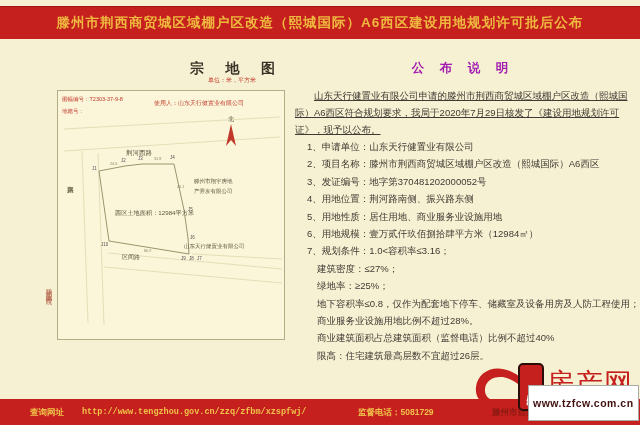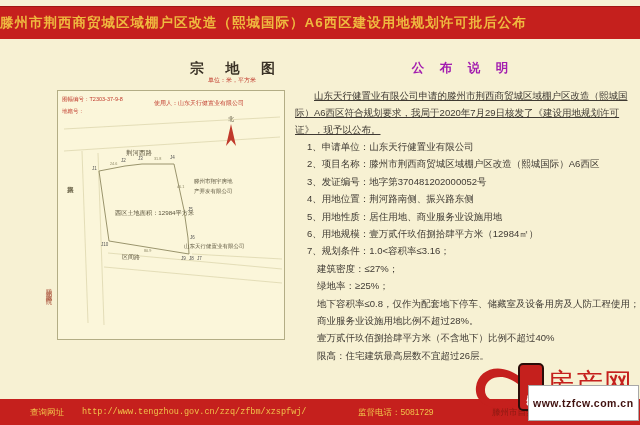--- a/index.html
+++ b/index.html
@@ -1,40 +1,40 @@
 <!DOCTYPE html>
 <html><head>
 <meta charset="utf-8">
 <style>
   html,body{margin:0;padding:0;}
   body{width:640px;height:425px;position:relative;overflow:hidden;
        background:#f7f1d3;font-family:"Liberation Sans",sans-serif;}
   
   .header-band{position:absolute;top:6px;left:0;right:0;height:33px;background:#c5201d;
-               display:flex;align-items:center;justify-content:flex-start;box-shadow:0 1px 0 #a01613 inset;}
+               display:flex;align-items:center;justify-content:center;box-shadow:0 1px 0 #a01613 inset;}
   .header-title{color:#efb93f;font-size:13.5px;font-weight:bold;letter-spacing:1px;}
   
   .map-title{position:absolute;left:57px;top:60px;width:227px;text-align:right;
              font-family:"Liberation Serif",serif;font-size:14px;font-weight:bold;
              color:#3a3226;letter-spacing:9px;}
   .map-unit{position:absolute;left:208px;top:76px;font-size:6px;color:#c0392b;}
   .map-box{position:absolute;left:57px;top:90px;width:226px;height:248px;
            border:1px solid #b3ad85;background:#fbf6da;}
   .map-box svg{display:block;}
   .map-stamp{position:absolute;left:44px;top:283px;writing-mode:vertical-rl;
              font-size:6.5px;color:#b06048;letter-spacing:2px;}
   
   .notice{position:absolute;left:295px;top:60px;width:336px;color:#3f3a33;}
   .notice-title{text-align:center;font-size:12.5px;font-weight:bold;letter-spacing:6px;color:#a21caf;}
   .notice-intro{margin-top:10px;font-size:9.5px;line-height:17px;text-indent:2em;text-decoration:underline;}
   .notice-item{font-size:9.5px;line-height:17.4px;white-space:nowrap;}
   .ind1{padding-left:12px;}
   .ind2{padding-left:22px;}
   
-  .footer-band{position:absolute;left:0;right:0;bottom:0;height:26px;background:#c5201d;z-index:1;}
+  .footer-band{position:absolute;left:0;right:0;bottom:0;height:26px;background:#c5201d;z-index:1;font-weight:bold;}
   .footer-band span{position:absolute;top:8px;font-size:8.5px;color:#f0c24a;white-space:nowrap;}
   .f-query{left:30px;}
   .f-url{left:82px;font-family:"Liberation Mono",monospace;font-size:8px;}
   .f-phone{left:358px;}
   .f-agency{left:492px;color:#8c1a12 !important;font-size:9px;}
   
   .logo{position:absolute;right:2px;bottom:4px;width:166px;height:62px;z-index:2;}
   .logo-swoosh{position:absolute;left:0;top:2px;}
   .logo-seal{position:absolute;left:46px;top:4px;width:22px;height:44px;background:#c5201d;
              border:2px solid #2a0c08;border-radius:5px;display:flex;align-items:center;justify-content:center;}
@@ -119,21 +119,21 @@
   <div class="notice-item ind1">2、项目名称：滕州市荆西商贸城区域棚户区改造（熙城国际）A6西区</div>
   <div class="notice-item ind1">3、发证编号：地字第370481202000052号</div>
   <div class="notice-item ind1">4、用地位置：荆河路南侧、振兴路东侧</div>
   <div class="notice-item ind1">5、用地性质：居住用地、商业服务业设施用地</div>
   <div class="notice-item ind1">6、用地规模：壹万贰仟玖佰捌拾肆平方米（12984㎡）</div>
   <div class="notice-item ind1">7、规划条件：1.0&lt;容积率≤3.16；</div>
   <div class="notice-item ind2">建筑密度：≤27%；</div>
   <div class="notice-item ind2">绿地率：≥25%；</div>
   <div class="notice-item ind2">地下容积率≤0.8，仅作为配套地下停车、储藏室及设备用房及人防工程使用；</div>
   <div class="notice-item ind2">商业服务业设施用地比例不超过28%。</div>
-  <div class="notice-item ind2">壹万贰仟玖佰捌拾肆平方米（不含地下）比例不超过40%</div>
+  <div class="notice-item ind2">商业建筑面积占总建筑面积（监督电话）比例不超过40%</div>
   <div class="notice-item ind2">限高：住宅建筑最高层数不宜超过26层。</div>
 </div>
 
 <div class="footer-band">
   <span class="f-query">查询网址</span>
   <span class="f-url">http://www.tengzhou.gov.cn/zzq/zfbm/xzspfwj/</span>
   <span class="f-phone">监督电话：5081729</span>
   <span class="f-agency">滕州市自然资源和规划局</span>
 </div>
 

